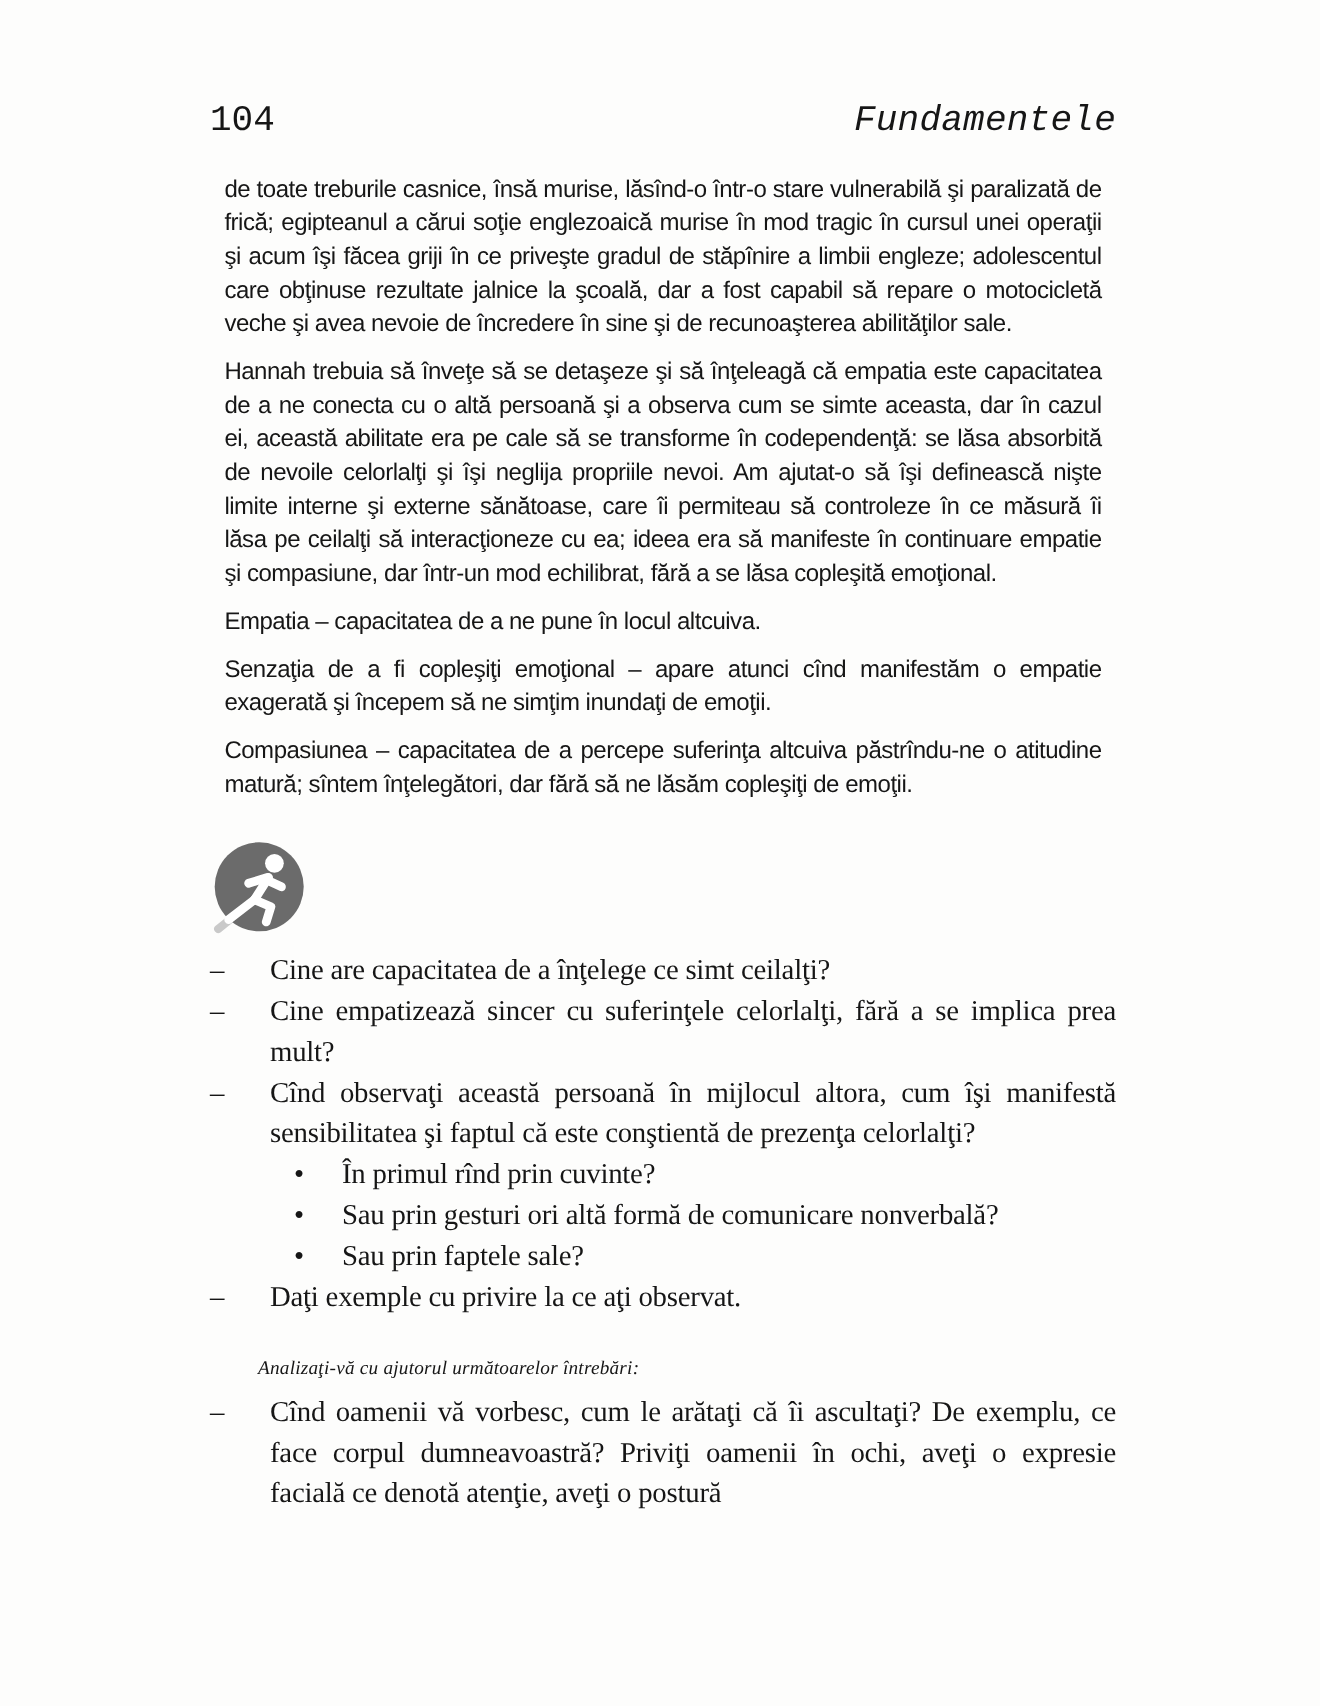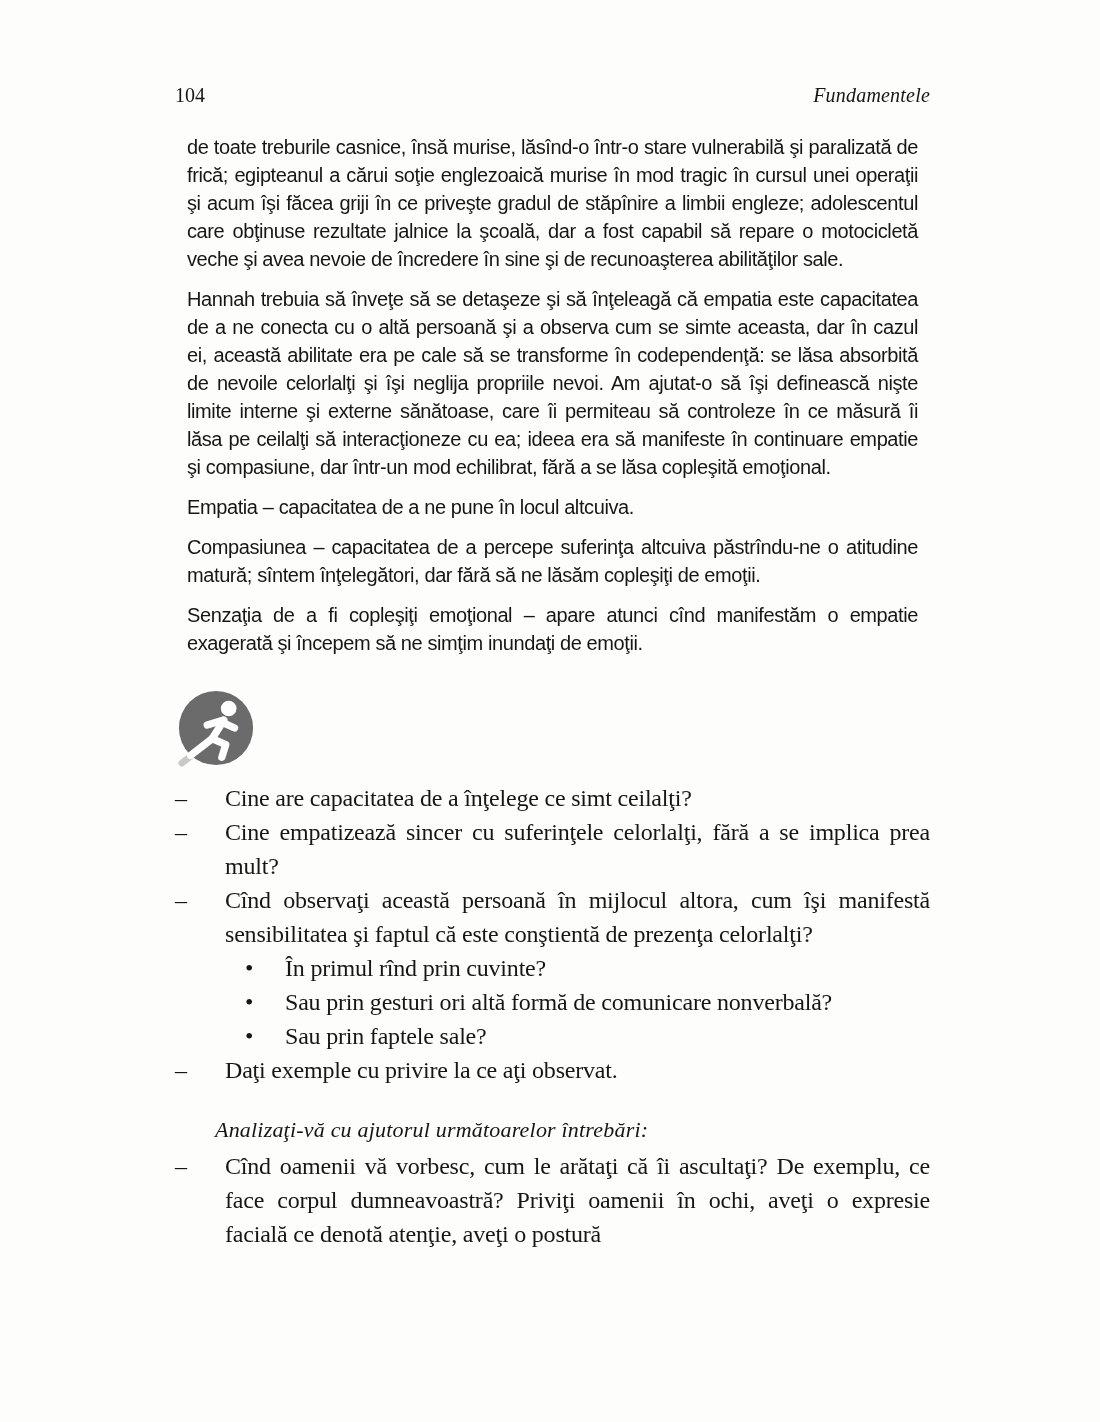--- a/index.html
+++ b/index.html
@@ -4,21 +4,21 @@
 <style>
   html,body{margin:0;padding:0;}
   body{
     width:1100px;height:1422px;background:#fdfdfc;color:#161616;
     overflow:hidden;
     font-family:"Liberation Serif",serif;
   }
   .page{padding:84px 170px 0 175px;}
   
   .head{display:flex;justify-content:space-between;align-items:baseline;
-        font-family:Liberation Serif, serif;font-size:20px;margin-bottom:26px;}
+        font-family:Liberation Mono, monospace;font-size:30px;margin-bottom:26px;}
   .head .title{font-style:italic;letter-spacing:0.2px;margin-left:37px;}
   
   .bodysans p{
     font-family:"Liberation Sans",sans-serif;
     font-size:20px;line-height:28px;letter-spacing:-0.4px;
     text-align:justify;margin:12px;
   }
   .def{margin-top:5px;}
   .def .term{}
   
@@ -33,40 +33,40 @@
          font-size:24px;line-height:34px;letter-spacing:-0.2px;}
   .ditem{display:flex;}
   .ditem .mk{width:40px;flex:none;}
   .ditem .tx{flex:1;text-align:justify;margin-left:10px;}
   .bitem{display:flex;margin-left:70px;}
   .bitem .mk{width:40px;flex:none;}
   .bitem .tx{flex:1;}
   .prompt2{
     margin:26px 0 2px 40px;
     font-family:"Liberation Serif",serif;font-style:italic;
-    font-size:22px;line-height:34px;letter-spacing:0.2px;
+    font-size:16px;line-height:34px;letter-spacing:0.2px;
   }
 </style>
 </head>
 <body>
 
 <div class="page">
 
   <div class="head">
     <span>104</span>
     <span class="title">Fundamentele</span>
   </div>
 
   <div class="bodysans">
     <p>de toate treburile casnice, însă murise, lăsînd-o într-o stare vulnerabilă şi paralizată de frică; egipteanul a cărui soţie englezoaică murise în mod tragic în cursul unei operaţii şi acum îşi făcea griji în ce priveşte gradul de stăpînire a limbii engleze; adolescentul care obţinuse rezultate jalnice la şcoală, dar a fost capabil să repare o motocicletă veche şi avea nevoie de încredere în sine şi de recunoaşterea abilităţilor sale.</p>
     <p>Hannah trebuia să înveţe să se detaşeze şi să înţeleagă că empatia este capacitatea de a ne conecta cu o altă persoană şi a observa cum se simte aceasta, dar în cazul ei, această abilitate era pe cale să se transforme în codependenţă: se lăsa absorbită de nevoile celorlalţi şi îşi neglija propriile nevoi. Am ajutat-o să îşi definească nişte limite interne şi externe sănătoase, care îi permiteau să controleze în ce măsură îi lăsa pe ceilalţi să interacţioneze cu ea; ideea era să manifeste în continuare empatie şi compasiune, dar într-un mod echilibrat, fără a se lăsa copleşită emoţional.</p>
 
     <p class="def"><span class="term">Empatia</span> <span>– capacitatea de a ne pune în locul altcuiva.</span></p>
+    <p class="def"><span class="term">Senzaţia de a fi copleşiţi emoţional</span> <span>– apare atunci cînd manifestăm o empatie exagerată şi începem să ne simţim inundaţi de emoţii.</span></p>
     <p class="def"><span class="term">Compasiunea</span> <span>– capacitatea de a percepe suferinţa altcuiva păstrîndu-ne o atitudine matură; sîntem înţelegători, dar fără să ne lăsăm copleşiţi de emoţii.</span></p>
-    <p class="def"><span class="term">Senzaţia de a fi copleşiţi emoţional</span> <span>– apare atunci cînd manifestăm o empatie exagerată şi începem să ne simţim inundaţi de emoţii.</span></p>
   </div>
 
   <div class="ex">
     <div class="iconwrap">
       <svg width="82" height="82" viewBox="0 0 84 84" aria-hidden="true">
         <line x1="17" y1="70" x2="7" y2="78" stroke="#c9c9c9" stroke-width="7" stroke-linecap="round"></line>
         <circle cx="42" cy="42" r="38" fill="#6b6b6b"></circle>
         <circle cx="55" cy="22" r="8" fill="#ffffff"></circle>
         <g fill="none" stroke="#ffffff" stroke-width="7.5" stroke-linecap="round" stroke-linejoin="round">
           <path d="M50 34 L38 53"></path>

